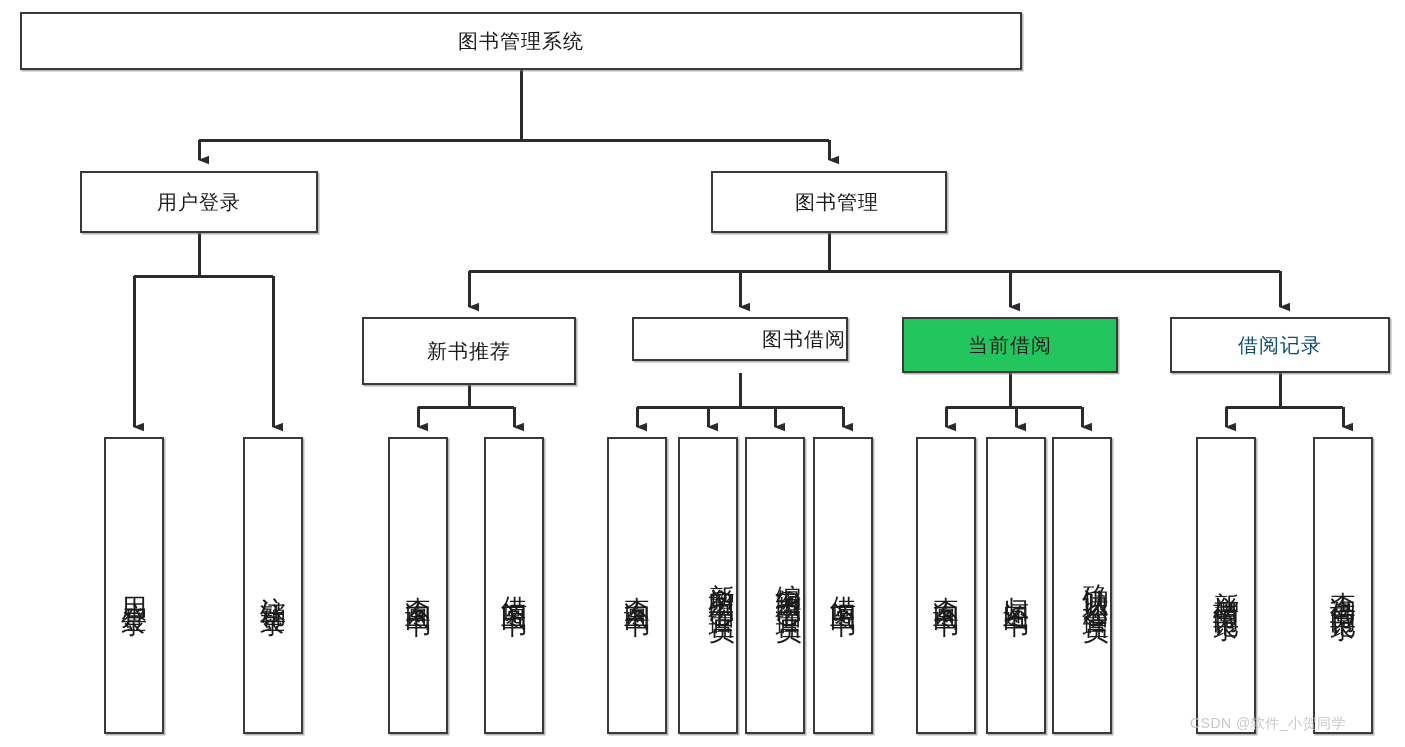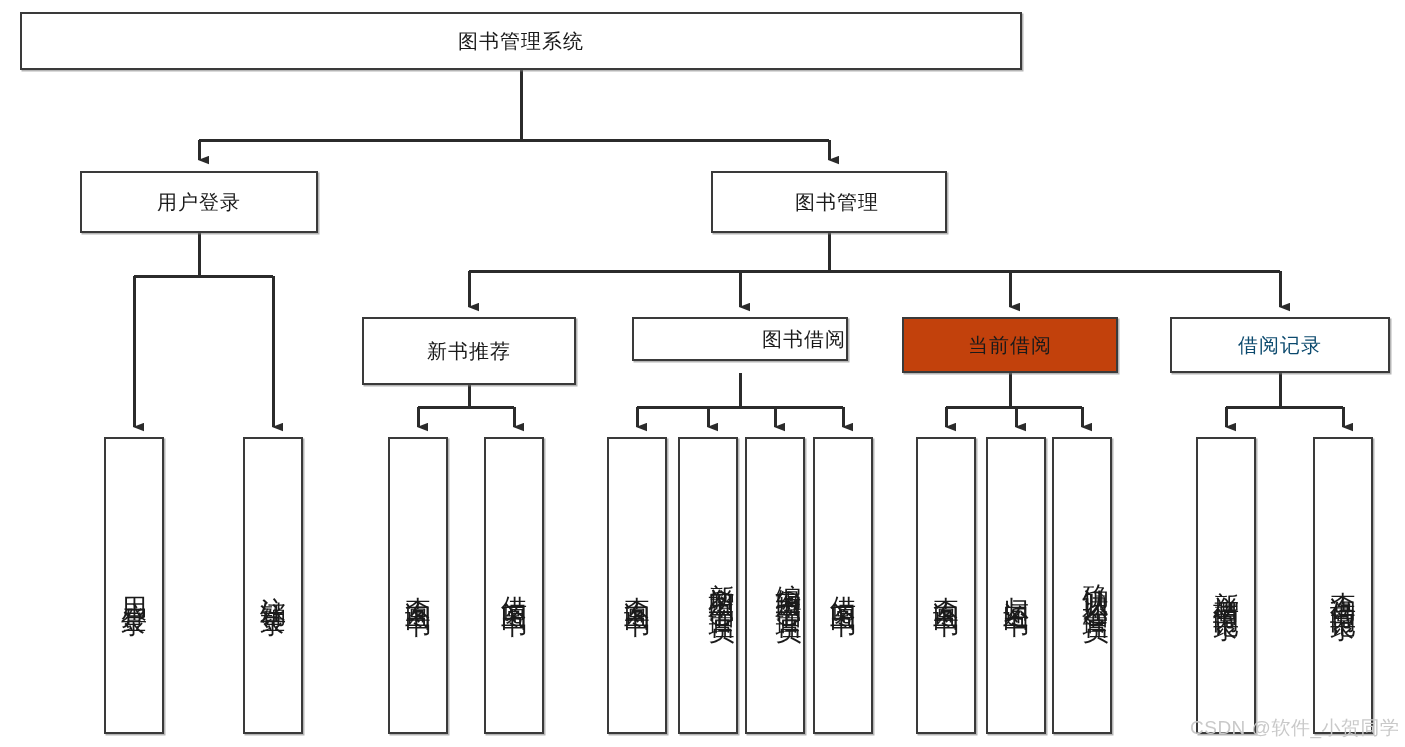--- a/index.html
+++ b/index.html
@@ -55,21 +55,21 @@
     text-orientation: upright;
     display: block;
     white-space: nowrap;
   }
   .node.leaf.align-top {
     align-items: flex-start;
   }
   .watermark {
     position: absolute;
     color: #c9c9c9;
-    font-size: 19px;
+    font-size: 14px;
     letter-spacing: 0.5px;
     white-space: nowrap;
     z-index: 3;
   }
 </style>
 </head>
 <body style="background: rgb(255, 255, 255);">
 
 <div id="diagram-root">
 
@@ -133,21 +133,21 @@
   <div class="node horiz" style="left: 711px; top: 171px; width: 236px; height: 62px; border-color: rgb(58, 58, 58); background: rgb(255, 255, 255); color: rgb(26, 26, 26); padding-left: 16px;">
     <span>图书管理</span>
   </div>
 
   <div class="node horiz" style="left: 362px; top: 317px; width: 214px; height: 68px; border-color: rgb(58, 58, 58); background: rgb(255, 255, 255); color: rgb(26, 26, 26);">
     <span>新书推荐</span>
   </div>
   <div class="node horiz" style="left: 632px; top: 317px; width: 216px; height: 44px; border-color: rgb(58, 58, 58); background: rgb(255, 255, 255); color: rgb(26, 26, 26); justify-content: flex-end;">
     <span>图书借阅</span>
   </div>
-  <div class="node horiz" style="left: 902px; top: 317px; width: 216px; height: 56px; border-color: rgb(58, 58, 58); background: #c2410c; color: rgb(26, 26, 26);">
+  <div class="node horiz" style="left: 902px; top: 317px; width: 216px; height: 56px; border-color: rgb(58, 58, 58); background: #22c55e; color: rgb(26, 26, 26);">
     <span>当前借阅</span>
   </div>
   <div class="node horiz" style="left: 1170px; top: 317px; width: 220px; height: 56px; border-color: rgb(58, 58, 58); background: rgb(255, 255, 255); color: #0c4a6e;">
     <span>借阅记录</span>
   </div>
 
   <div class="node leaf" style="left: 104px; top: 437px; width: 60px; height: 297px; border-color: rgb(58, 58, 58); background: rgb(255, 255, 255); color: rgb(26, 26, 26);">
     <span class="vtext">用户登录</span>
   </div>
   <div class="node leaf" style="left: 243px; top: 437px; width: 60px; height: 297px; border-color: rgb(58, 58, 58); background: rgb(255, 255, 255); color: rgb(26, 26, 26);">

